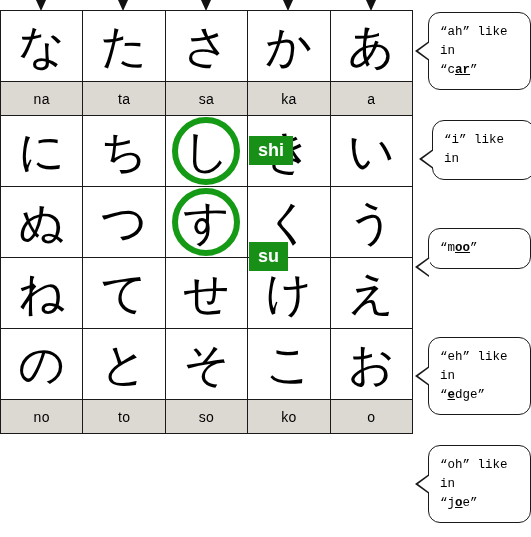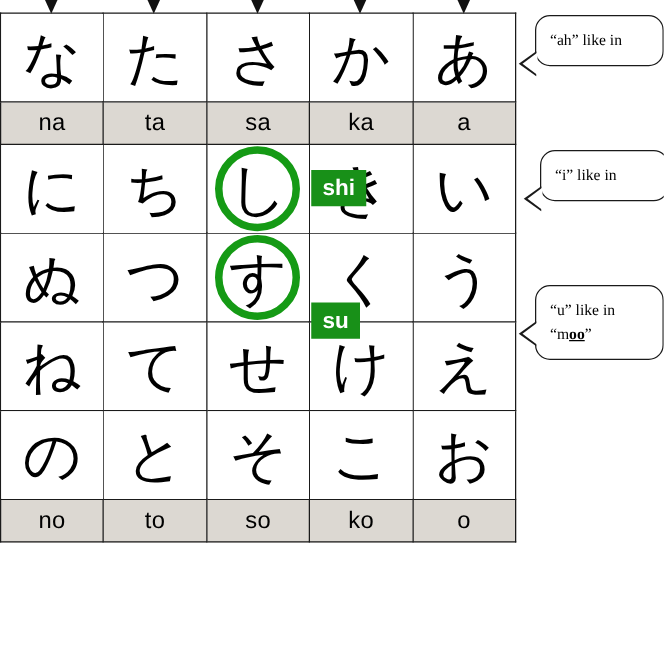--- a/index.html
+++ b/index.html
@@ -56,21 +56,21 @@
     font-family: "DejaVu Sans", sans-serif;
     font-size: 46px;
     line-height: 1;
     color: #000000;
     position: relative;
   }
   td.romaji-cell {
     height: 34px;
     background: #dcd8d2;
     font-family: "Liberation Sans", sans-serif;
-    font-size: 19px;
+    font-size: 14px;
     line-height: 1;
     color: #000000;
     letter-spacing: 0.3px;
   }
 
   
   .hl-circle {
     position: absolute;
     left: 50%;
     top: 50%;
@@ -97,21 +97,21 @@
   }
 
   
   .callout {
     position: absolute;
     width: 103px;
     background: #ffffff;
     border: 1.6px solid #1a1a1a;
     border-radius: 12px;
     padding: 10px 9px 10px 11px;
-    font-family: Liberation Serif, serif;
+    font-family: Liberation Mono, monospace;
     font-size: 12.5px;
     line-height: 1.5;
     color: #000000;
   }
   
   .callout .tail-out,
   .callout .tail-in {
     position: absolute;
     width: 0; height: 0;
   }
@@ -211,30 +211,42 @@
     </tbody>
   </table>
 
   <div class="hl-tag" style="left:249px; top:136px;">shi</div>
   <div class="hl-tag" style="left:249px; top:242px;">su</div>
 
   <div class="callout" style="left:428px; top:12px;">
     <span class="tail-out"></span>
     <span class="tail-in"></span>
     <span class="line">“ah” like in</span>
+    <span class="line"><span>“c</span><span class="u b">ar</span><span>”</span></span>
   </div>
 
   <div class="callout" style="left:432px; top:120px;">
     <span class="tail-out"></span>
     <span class="tail-in"></span>
     <span class="line">“i” like in</span>
   </div>
 
   <div class="callout" style="left:428px; top:228px;">
     <span class="tail-out"></span>
     <span class="tail-in"></span>
-    <span class="line">“u” like in</span>
     <span class="line"><span>“m</span><span class="u b">oo</span><span>”</span></span>
   </div>
 
-
+  <div class="callout" style="left:428px; top:337px;">
+    <span class="tail-out"></span>
+    <span class="tail-in"></span>
+    <span class="line">“eh” like in</span>
+    <span class="line"><span>“</span><span class="u b">e</span><span>dge”</span></span>
+  </div>
+
+  <div class="callout" style="left:428px; top:445px;">
+    <span class="tail-out"></span>
+    <span class="tail-in"></span>
+    <span class="line">“oh” like in</span>
+    <span class="line"><span>“j</span><span class="u b">o</span><span>e”</span></span>
+  </div>
 
 </div>
 
 </body></html>

